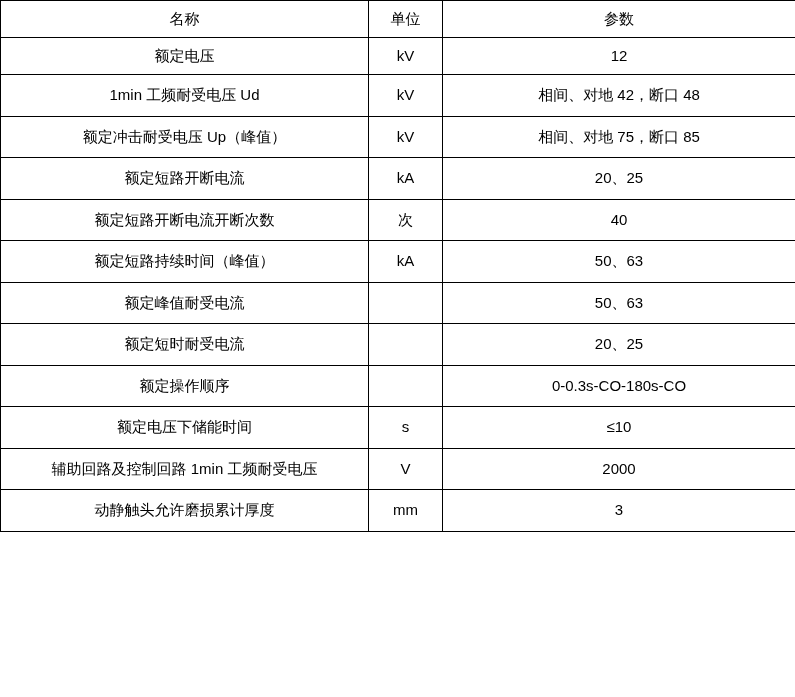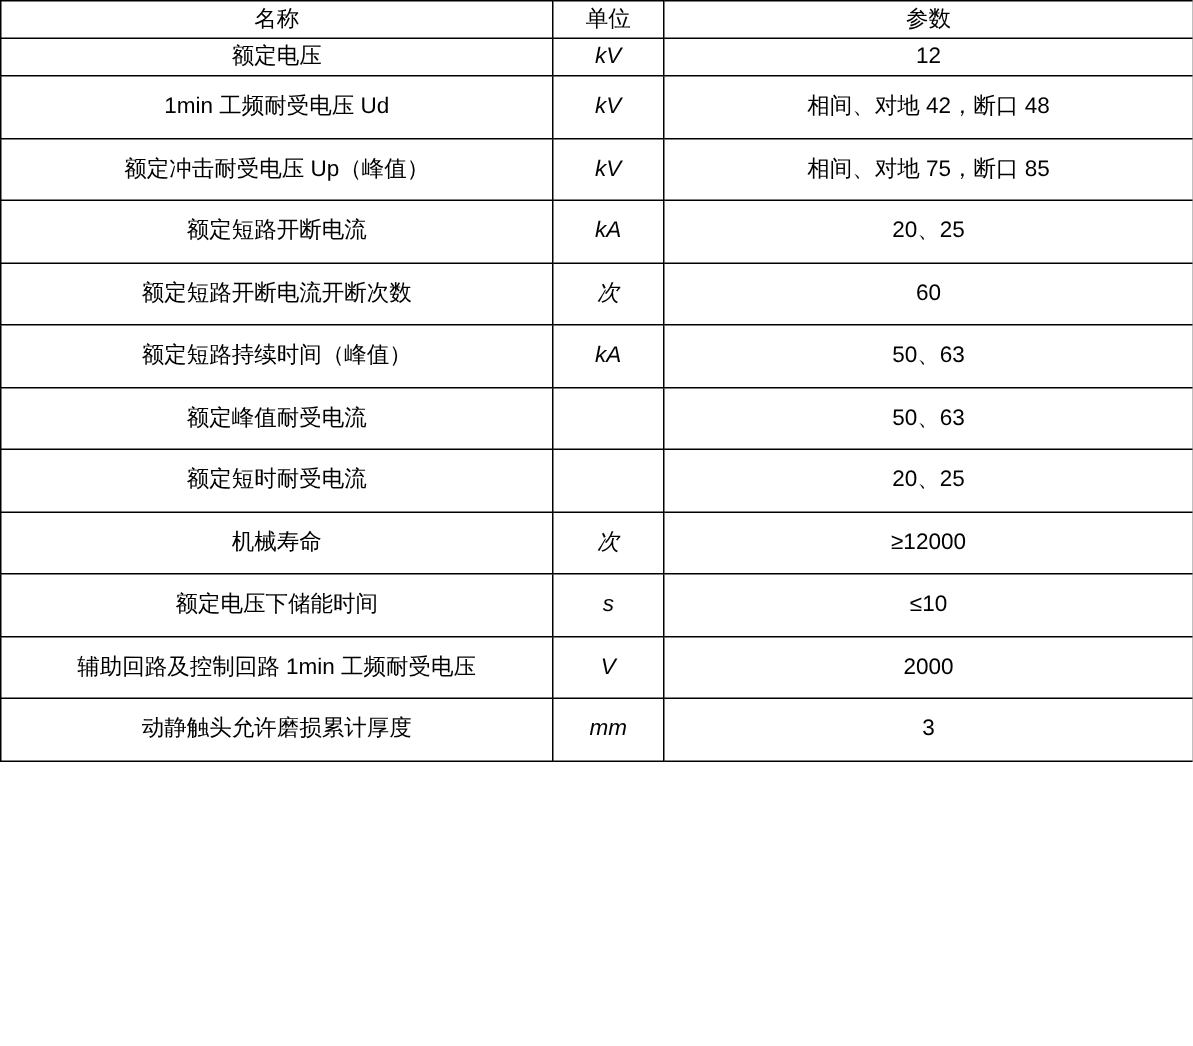--- a/index.html
+++ b/index.html
@@ -26,25 +26,25 @@
   .spec-table td, .spec-table th {
     border: 1px solid #000000;
     text-align: center;
     vertical-align: middle;
     font-weight: normal;
     font-size: 15px;
     padding: 0 4px;
     line-height: 1.2;
   }
   .spec-table tr { height: 41.5px; }
-  .spec-table tr:first-child { height: 25px; }
+  .spec-table tr:first-child { height: 37px; }
 
   .header-cell { font-size: 16px; }
   .name-cell   { font-size: 15.5px; }
-  .unit-cell   { font-size: 14.5px; font-style: italic; }
+  .unit-cell   { font-size: 14.5px; }
   .param-cell  { font-size: 15px; }
 </style>
 </head>
 <body>
 
 <table class="spec-table">
   <colgroup>
     <col class="c-name">
     <col class="c-unit">
     <col class="c-param">
@@ -73,41 +73,41 @@
       <td class="param-cell">相间、对地 75，断口 85</td>
     </tr>
     <tr>
       <td class="name-cell">额定短路开断电流</td>
       <td class="unit-cell">kA</td>
       <td class="param-cell">20、25</td>
     </tr>
     <tr>
       <td class="name-cell">额定短路开断电流开断次数</td>
       <td class="unit-cell">次</td>
-      <td class="param-cell">60</td>
+      <td class="param-cell">40</td>
     </tr>
     <tr>
       <td class="name-cell">额定短路持续时间（峰值）</td>
       <td class="unit-cell">kA</td>
       <td class="param-cell">50、63</td>
     </tr>
     <tr>
       <td class="name-cell">额定峰值耐受电流</td>
       <td class="unit-cell"></td>
       <td class="param-cell">50、63</td>
     </tr>
     <tr>
       <td class="name-cell">额定短时耐受电流</td>
       <td class="unit-cell"></td>
       <td class="param-cell">20、25</td>
     </tr>
     <tr>
-      <td class="name-cell">机械寿命</td>
-      <td class="unit-cell">次</td>
-      <td class="param-cell">≥12000</td>
+      <td class="name-cell">额定操作顺序</td>
+      <td class="unit-cell"></td>
+      <td class="param-cell">0-0.3s-CO-180s-CO</td>
     </tr>
     <tr>
       <td class="name-cell">额定电压下储能时间</td>
       <td class="unit-cell">s</td>
       <td class="param-cell">≤10</td>
     </tr>
     <tr>
       <td class="name-cell">辅助回路及控制回路 1min 工频耐受电压</td>
       <td class="unit-cell">V</td>
       <td class="param-cell">2000</td>

